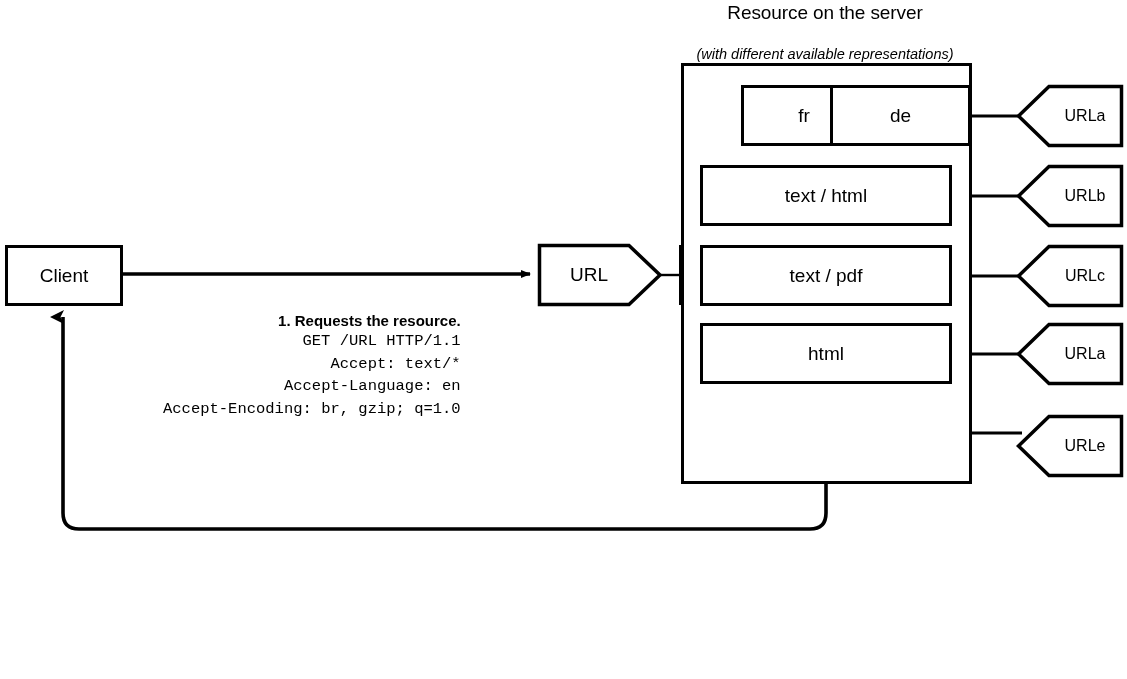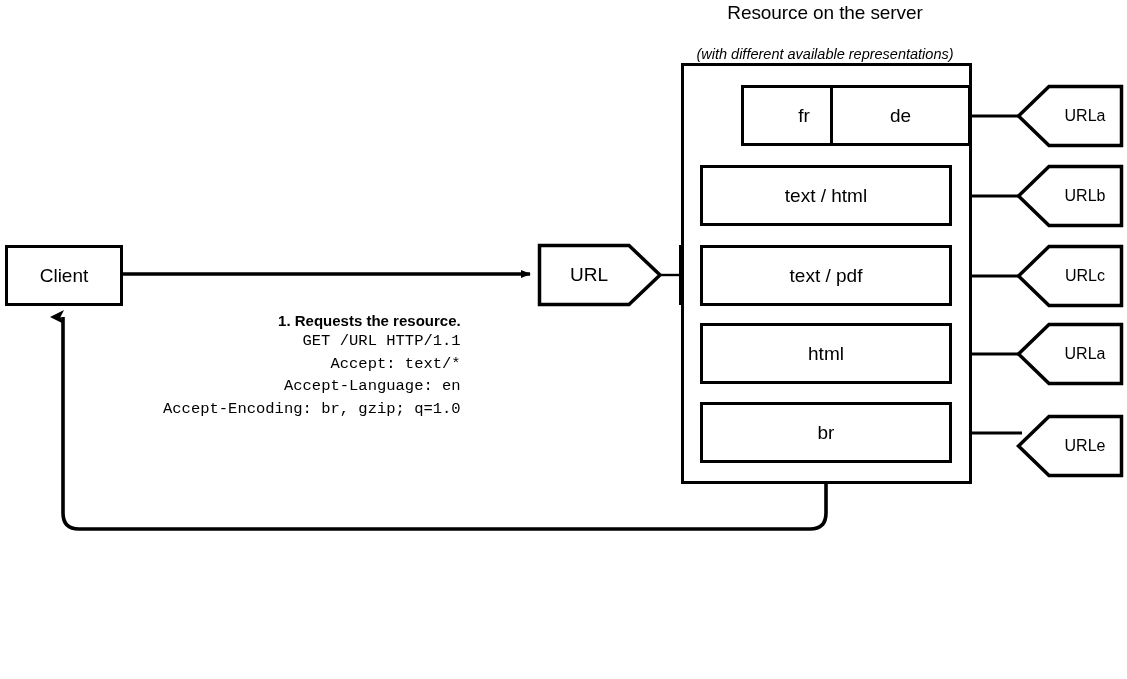--- a/index.html
+++ b/index.html
@@ -194,21 +194,20 @@
 
   <div class="rect client-box">Client</div>
 
   <div class="server-box"></div>
 
   <div class="rep rep-fr">fr</div>
   <div class="rep rep-de">de</div>
   <div class="rep rep-wide rep-pdf">text / pdf</div>
   <div class="rep rep-wide rep-html">text / html</div>
   <div class="rep rep-wide rep-gzip">html</div>
-  <div class="rep rep-wide rep-br">br</div>
 
   <div class="url-pentagon">
     <svg width="126" height="64" viewBox="0 0 126 64" xmlns="http://www.w3.org/2000/svg">
       <path d="M 2.5,2.5 L 92,2.5 L 123,32 L 92,61.5 L 2.5,61.5 Z" fill="#ffffff" stroke="#000000" stroke-width="3.5" stroke-linejoin="miter"></path>
     </svg>
     <div class="lbl">URL</div>
   </div>
 
   <div class="url-tag tag-a">
     <svg width="108" height="64" viewBox="0 0 108 64" xmlns="http://www.w3.org/2000/svg">

